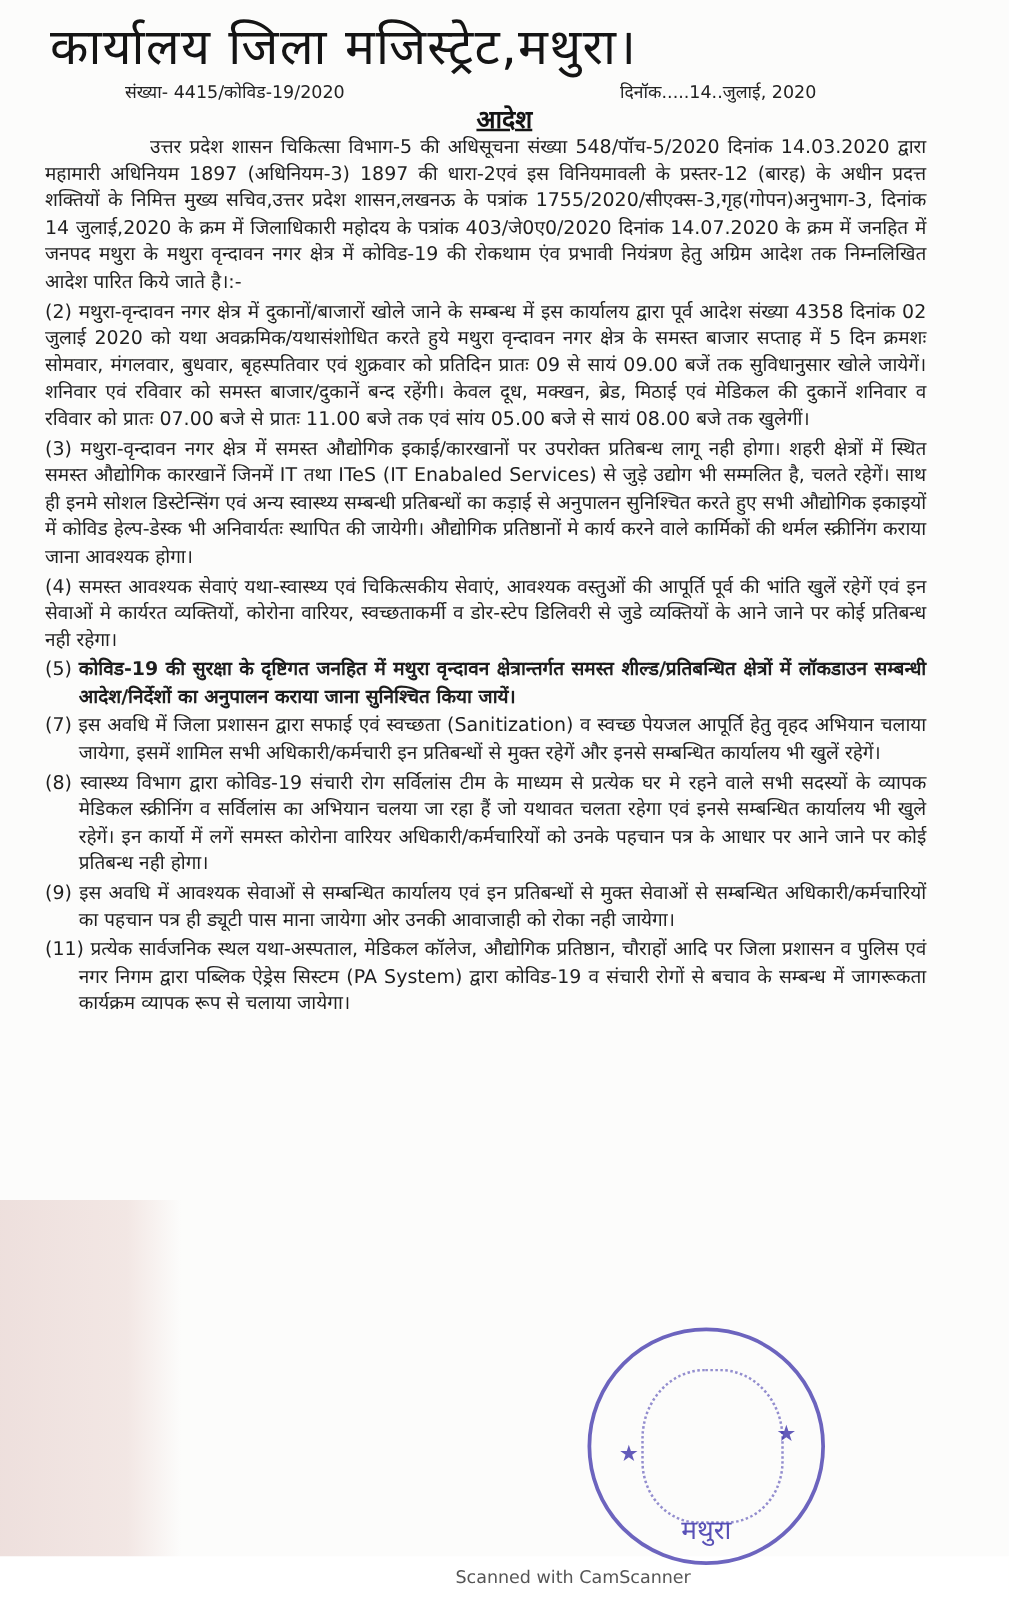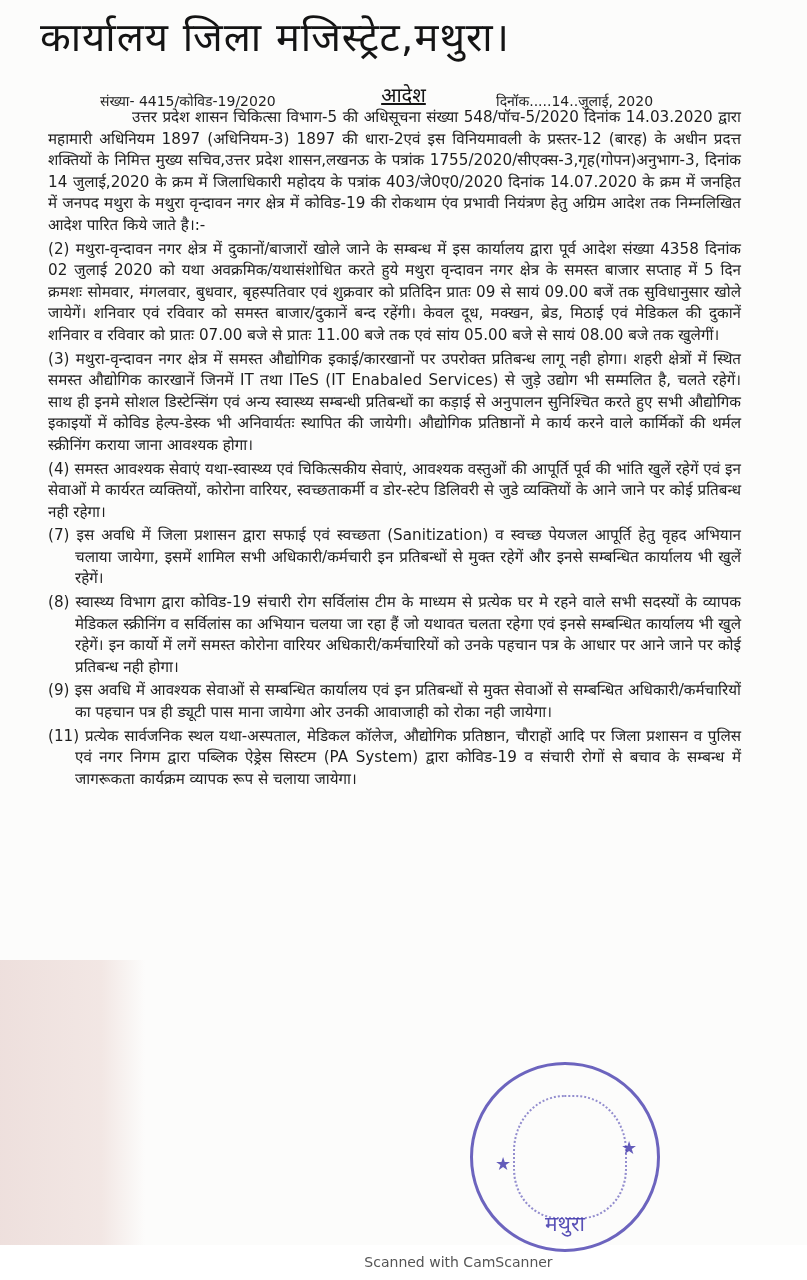--- a/index.html
+++ b/index.html
@@ -14,32 +14,32 @@
     background:#fcfcfb;
   }
   .tint {
     position:absolute; left:0; top:960px; width:145px; height:285px;
     background: linear-gradient(90deg, rgba(226,200,196,0.55) 0%, rgba(230,205,200,0.45) 70%, rgba(240,225,220,0) 100%);
   }
   .title {
     position:absolute; left:0; top:8px; width:807px; text-align:left;
     font-size:40px; letter-spacing:1px; color:#141414; padding-left:40px; box-sizing:border-box;
   }
-  .ref { position:absolute; top:63px; font-size:14px; color:#222;margin-top:28px; }
+  .ref { position:absolute; top:63px; font-size:14px; color:#222; }
   .ref.left { left:100px; }
   .ref.right { left:496px; }
   .heading {
     position:absolute; top:81px; left:0; width:807px; text-align:center;
-    font-size:20px; font-weight:normal; text-decoration:underline; color:#141414;
+    font-size:20px; font-weight:bold; text-decoration:underline; color:#141414;
   }
   .body-text {
     position:absolute; left:36px; top:107px; width:705px;
     font-size:15.2px; line-height:21.6px; text-align:justify; color:#1e1e1e;
   }
-  .para { margin:0 0 2px 12px; }
+  .para { margin:0 0 2px 0; }
   .intro { text-indent:84px; }
   .item { position:relative; padding-left:0; }
   .item.hang { padding-left:27px; text-indent:-27px; }
   .item.bold .txt { font-weight:bold; }
   .num { font-weight:normal; }
   .seal {
     position:absolute; left:470px; top:1062px; width:190px; height:190px;
     border-radius:50%; border:3px solid rgba(60,50,170,0.75);
     box-sizing:border-box;
   }
@@ -67,20 +67,21 @@
   <div class="ref left">संख्या-     4415/कोविड-19/2020</div>
   <div class="ref right">दिनॉक.....14..जुलाई, 2020</div>
   <div class="heading">आदेश</div>
 
   <div class="body-text">
     <p class="para intro">उत्तर प्रदेश शासन चिकित्सा विभाग-5 की अधिसूचना संख्या 548/पॉच-5/2020 दिनांक 14.03.2020 द्वारा महामारी अधिनियम 1897 (अधिनियम-3) 1897 की धारा-2एवं इस विनियमावली के प्रस्तर-12 (बारह) के अधीन प्रदत्त शक्तियों के निमित्त मुख्य सचिव,उत्तर प्रदेश शासन,लखनऊ के पत्रांक 1755/2020/सीएक्स-3,गृह(गोपन)अनुभाग-3, दिनांक 14 जुलाई,2020 के क्रम में जिलाधिकारी महोदय के पत्रांक 403/जे0ए0/2020 दिनांक 14.07.2020 के क्रम में जनहित में जनपद मथुरा के मथुरा वृन्दावन नगर क्षेत्र में कोविड-19 की रोकथाम एंव प्रभावी नियंत्रण हेतु अग्रिम आदेश तक निम्नलिखित आदेश पारित किये जाते है।:-</p>
 
     <p class="para item"><span class="num">(2)</span> <span class="txt">मथुरा-वृन्दावन नगर क्षेत्र में दुकानों/बाजारों खोले जाने के सम्बन्ध में इस कार्यालय द्वारा पूर्व आदेश संख्या 4358 दिनांक 02 जुलाई 2020 को यथा अवक्रमिक/यथासंशोधित करते हुये मथुरा वृन्दावन नगर क्षेत्र के समस्त बाजार सप्ताह में 5 दिन क्रमशः सोमवार, मंगलवार, बुधवार, बृहस्पतिवार एवं शुक्रवार को प्रतिदिन प्रातः 09 से सायं 09.00 बजें तक सुविधानुसार खोले जायेगें। शनिवार एवं रविवार को समस्त बाजार/दुकानें बन्द रहेंगी। केवल दूध, मक्खन, ब्रेड, मिठाई एवं मेडिकल की दुकानें शनिवार व रविवार को प्रातः 07.00 बजे से प्रातः 11.00 बजे तक एवं सांय 05.00 बजे से सायं 08.00 बजे तक खुलेगीं।</span></p>
     <p class="para item"><span class="num">(3)</span> <span class="txt">मथुरा-वृन्दावन नगर क्षेत्र में समस्त औद्योगिक इकाई/कारखानों पर उपरोक्त प्रतिबन्ध लागू नही होगा। शहरी क्षेत्रों में स्थित समस्त औद्योगिक कारखानें जिनमें IT तथा ITeS (IT Enabaled Services) से जुड़े उद्योग भी सम्मलित है, चलते रहेगें। साथ ही इनमे सोशल डिस्टेन्सिंग एवं अन्य स्वास्थ्य सम्बन्धी प्रतिबन्धों का कड़ाई से अनुपालन सुनिश्चित करते हुए सभी औद्योगिक इकाइयों में कोविड हेल्प-डेस्क भी अनिवार्यतः स्थापित की जायेगी। औद्योगिक प्रतिष्ठानों मे कार्य करने वाले कार्मिकों की थर्मल स्क्रीनिंग कराया जाना आवश्यक होगा।</span></p>
     <p class="para item"><span class="num">(4)</span> <span class="txt">समस्त आवश्यक सेवाएं यथा-स्वास्थ्य एवं चिकित्सकीय सेवाएं, आवश्यक वस्तुओं की आपूर्ति पूर्व की भांति खुलें रहेगें एवं इन सेवाओं मे कार्यरत व्यक्तियों, कोरोना वारियर, स्वच्छताकर्मी व डोर-स्टेप डिलिवरी से जुडे व्यक्तियों के आने जाने पर कोई प्रतिबन्ध नही रहेगा।</span></p>
+    <p class="para item hang bold"><span class="num">(5)</span> <span class="txt">कोविड-19 की सुरक्षा के दृष्टिगत जनहित में मथुरा वृन्दावन क्षेत्रान्तर्गत समस्त शील्ड/प्रतिबन्धित क्षेत्रों में लॉकडाउन सम्बन्धी आदेश/निर्देशों का अनुपालन कराया जाना सुनिश्चित किया जायें।</span></p>
     <p class="para item hang"><span class="num">(7)</span> <span class="txt">इस अवधि में जिला प्रशासन द्वारा सफाई एवं स्वच्छता (Sanitization) व स्वच्छ पेयजल आपूर्ति हेतु वृहद अभियान चलाया जायेगा, इसमें शामिल सभी अधिकारी/कर्मचारी इन प्रतिबन्धों से मुक्त रहेगें और इनसे सम्बन्धित कार्यालय भी खुलें रहेगें।</span></p>
     <p class="para item hang"><span class="num">(8)</span> <span class="txt">स्वास्थ्य विभाग द्वारा कोविड-19 संचारी रोग सर्विलांस टीम के माध्यम से प्रत्येक घर मे रहने वाले सभी सदस्यों के व्यापक मेडिकल स्क्रीनिंग व सर्विलांस का अभियान चलया जा रहा हैं जो यथावत चलता रहेगा  एवं इनसे सम्बन्धित कार्यालय भी खुले रहेगें। इन कार्यो में लगें समस्त कोरोना वारियर अधिकारी/कर्मचारियों को उनके पहचान पत्र के आधार पर आने जाने पर कोई प्रतिबन्ध नही होगा।</span></p>
     <p class="para item hang"><span class="num">(9)</span> <span class="txt">इस अवधि में आवश्यक सेवाओं से सम्बन्धित कार्यालय एवं इन प्रतिबन्धों से मुक्त सेवाओं से सम्बन्धित अधिकारी/कर्मचारियों का पहचान पत्र ही ड्यूटी पास माना जायेगा ओर उनकी आवाजाही को रोका नही जायेगा।</span></p>
     <p class="para item hang"><span class="num">(11)</span> <span class="txt">प्रत्येक सार्वजनिक स्थल यथा-अस्पताल, मेडिकल कॉलेज, औद्योगिक प्रतिष्ठान, चौराहों आदि पर जिला प्रशासन व पुलिस एवं नगर निगम द्वारा पब्लिक ऐड्रेस सिस्टम (PA System) द्वारा कोविड-19 व संचारी रोगों से बचाव के सम्बन्ध में जागरूकता कार्यक्रम व्यापक रूप से चलाया जायेगा।</span></p>
   </div>
 
   <div class="seal">
     <div class="seal-inner"></div>
     <span class="seal-star" style="left:22px; top:88px;">★</span>
     <span class="seal-star" style="left:148px; top:72px;">★</span>

